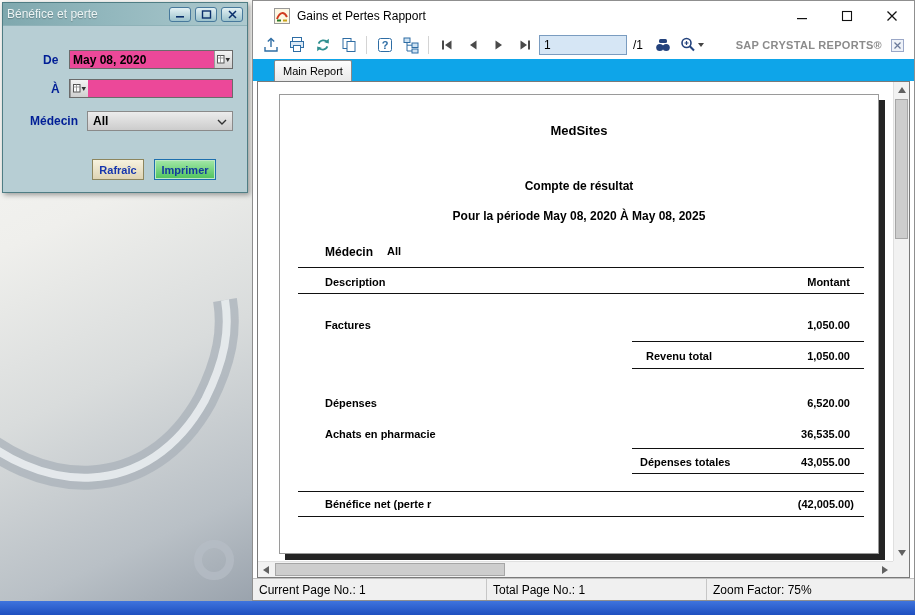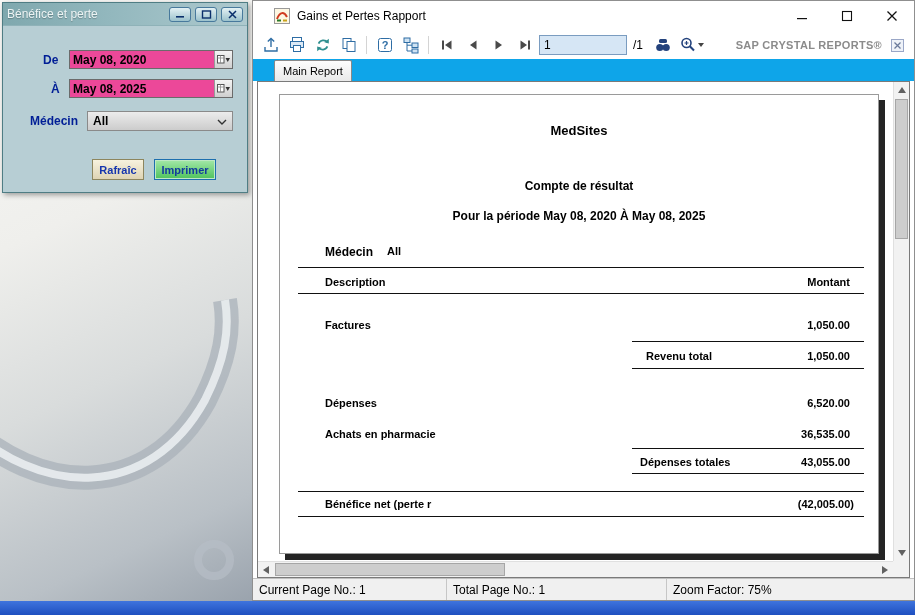--- a/index.html
+++ b/index.html
@@ -80,21 +80,21 @@
   .tri-up{border-bottom:6px solid #616161;margin-top:-4px}
   .tri-down{border-top:6px solid #616161;margin-bottom:-4px}
   .tri-left{border-right:6px solid #616161;margin-left:-4px}
   .tri-right{border-left:6px solid #616161;margin-right:-4px}
   .vthumb{position:absolute;left:1px;right:1px;top:17px;height:140px;background:#cdcdcd;border:1px solid #a6a6a6}
   .hthumb{position:absolute;top:1px;bottom:1px;left:17px;width:230px;background:#cdcdcd;border:1px solid #a6a6a6}
 
   .statusbar{height:22px;display:flex;background:#f0f0f0;border-top:1px solid #c0c0c0;
     font-size:12px;align-items:stretch;flex:0 0 auto}
   .sb-cell{display:flex;align-items:center;padding-left:6px;border-right:1px solid #c6c6c6}
-  .sb-1{width:194px}.sb-2{width:220px}.sb-3{flex:1;border-right:none}
+  .sb-1{width:234px}.sb-2{width:220px}.sb-3{flex:1;border-right:none}
 </style>
 </head>
 <body>
 
 <div class="desktop-bg">
   <svg width="252" height="601">
     <path d="M-40 420 C 40 500, 150 500, 205 400 C 225 360, 230 330, 225 300" fill="none" stroke="#aab2ba" stroke-width="24" opacity="0.75"></path>
     <path d="M-40 420 C 40 500, 150 500, 205 400 C 225 360, 230 330, 225 300" fill="none" stroke="#e9edef" stroke-width="8" opacity="0.9"></path>
     <circle cx="214" cy="560" r="16" fill="none" stroke="#b7bec6" stroke-width="8" opacity="0.7"></circle>
   </svg>
@@ -131,21 +131,20 @@
       <svg width="13" height="11">
         <rect x="0.5" y="1.5" width="6.5" height="7.5" fill="#fff" stroke="#555" stroke-width="1"></rect>
         <path d="M0.5 4 H7 M3.5 1.5 V9" stroke="#888" stroke-width="0.8"></path>
         <polygon points="8.5,4 13,4 10.75,8" fill="#333"></polygon>
       </svg>
     </span>
   </div>
 
   <span class="dlg-label" style="left:48px;top:79px">À</span>
   <div class="datefield" style="left:66px;top:76px">
-    <input value="May 08, 2025" style="">
     <span class="dropbtn">
       <svg width="13" height="11">
         <rect x="0.5" y="1.5" width="6.5" height="7.5" fill="#fff" stroke="#555" stroke-width="1"></rect>
         <path d="M0.5 4 H7 M3.5 1.5 V9" stroke="#888" stroke-width="0.8"></path>
         <polygon points="8.5,4 13,4 10.75,8" fill="#333"></polygon>
       </svg>
     </span>
   </div>
 
   <span class="dlg-label" style="left:27px;top:111px">Médecin</span>

